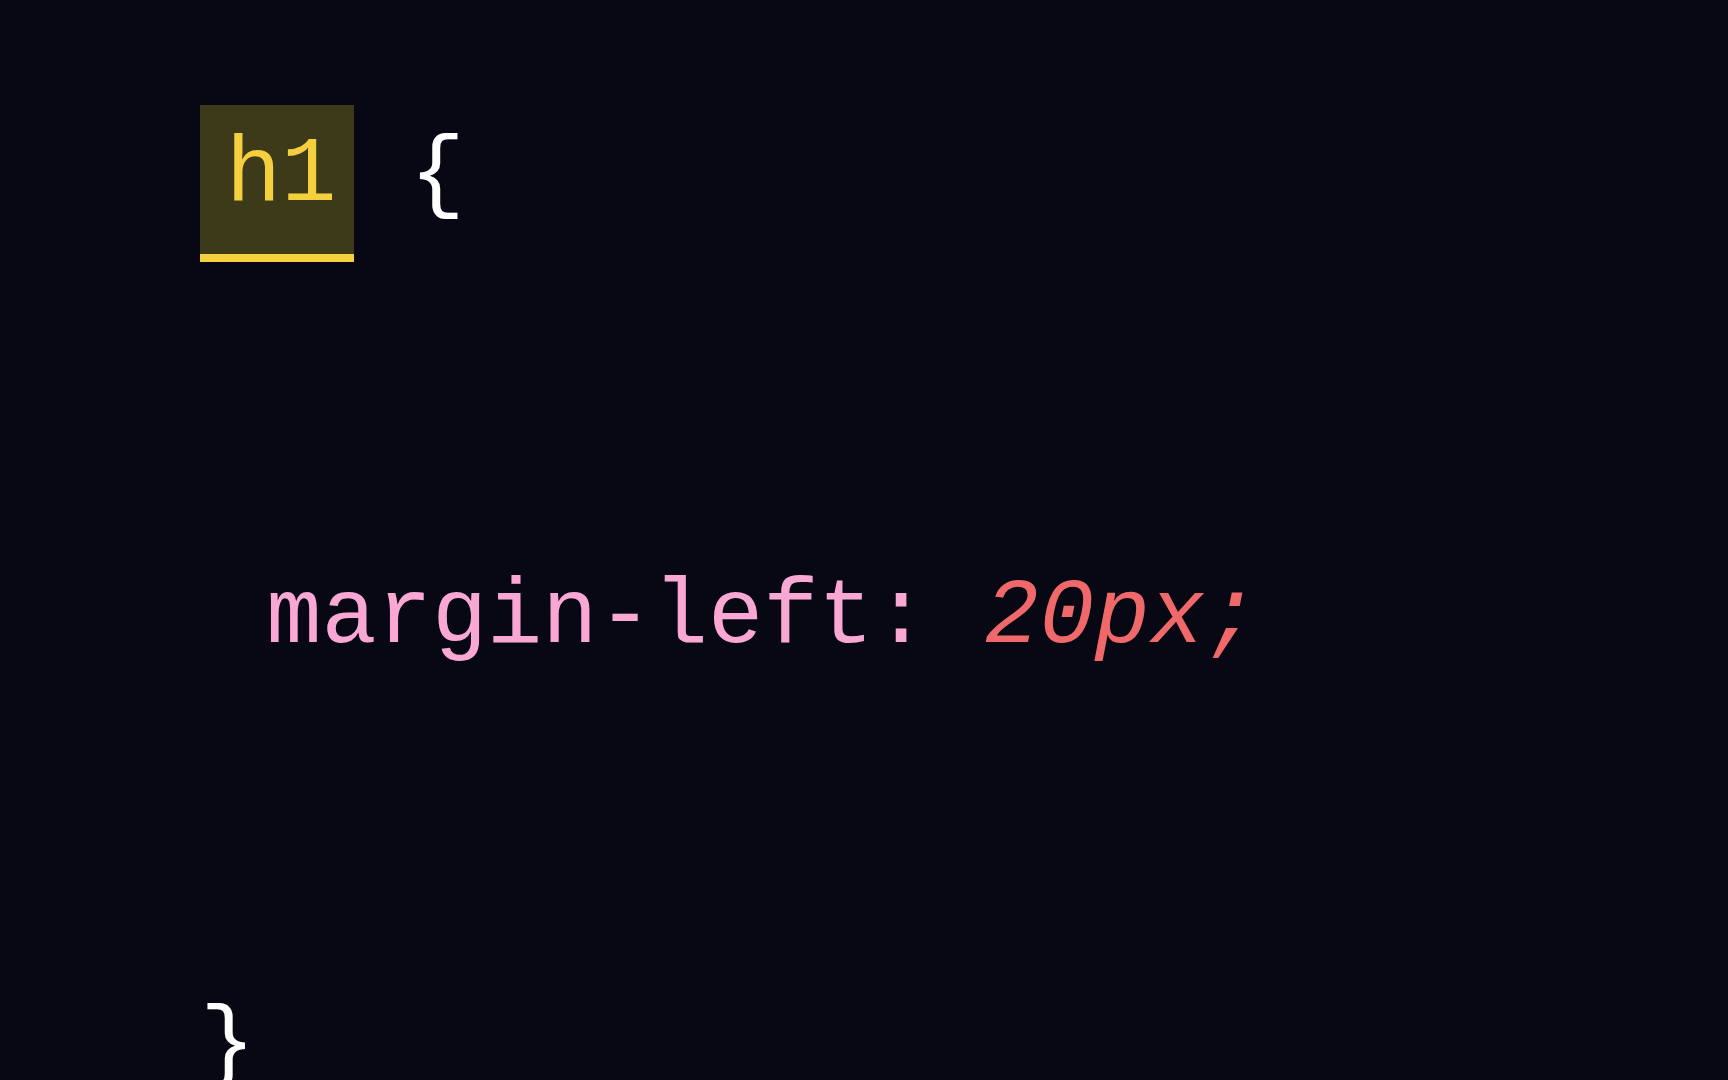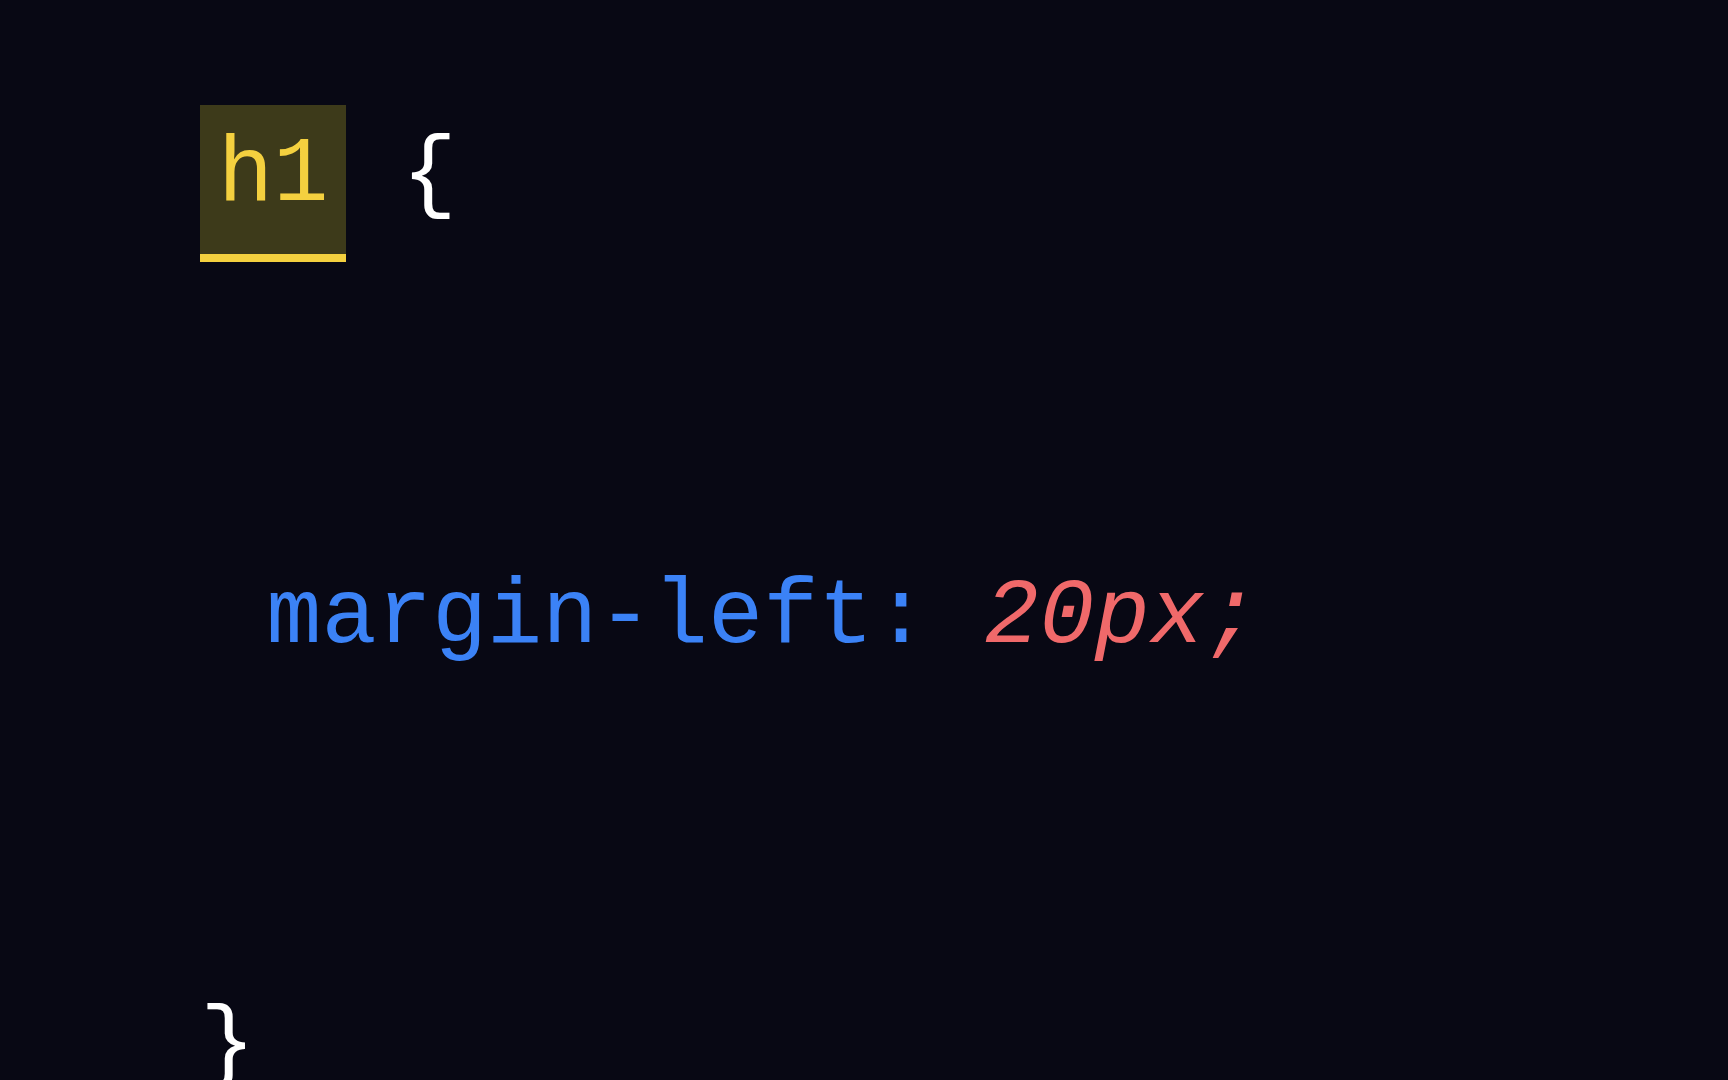--- a/index.html
+++ b/index.html
@@ -28,30 +28,30 @@
     }
     
     .line {
       display: block;
     }
     
     .selector {
       color: #f4d03f;
       background-color: #3d3a1a;
       border-bottom: 8px solid #f4d03f;
-      padding: 0 18px 6px 18px;
+      padding: 0 18px 6px 26px;
       display: inline-block;
     }
     
     .brace {
       color: #ffffff;
     }
     
     .property {
-      color: #3b82f6;
+      color: #f9a8d4;
     }
     
     .value {
       color: #f0696a;
       font-style: italic;
     }
     
     .indent {
       display: inline-block;
       width: 1.2ch;

